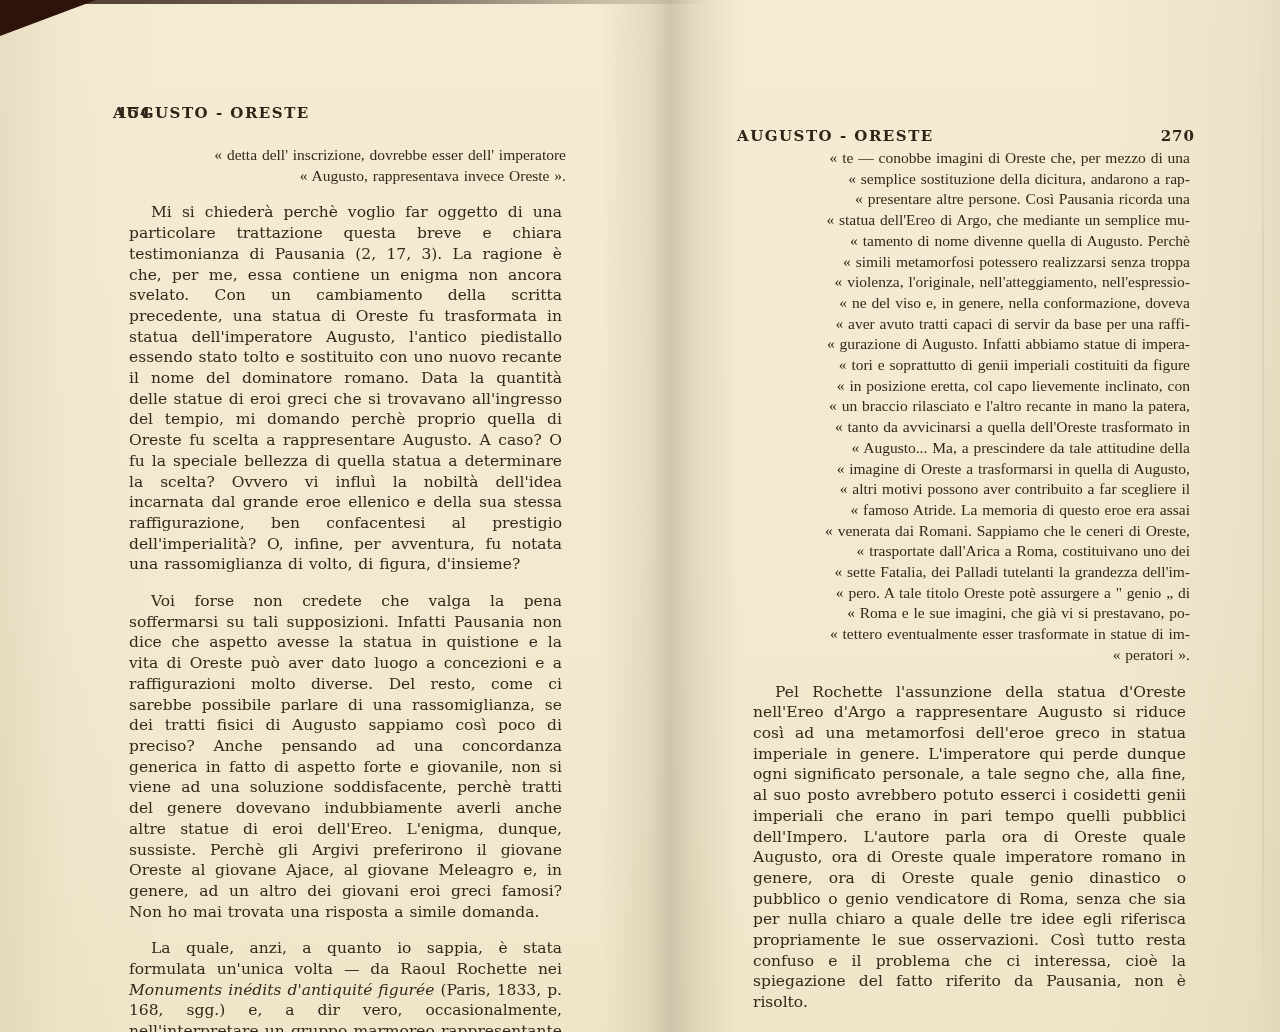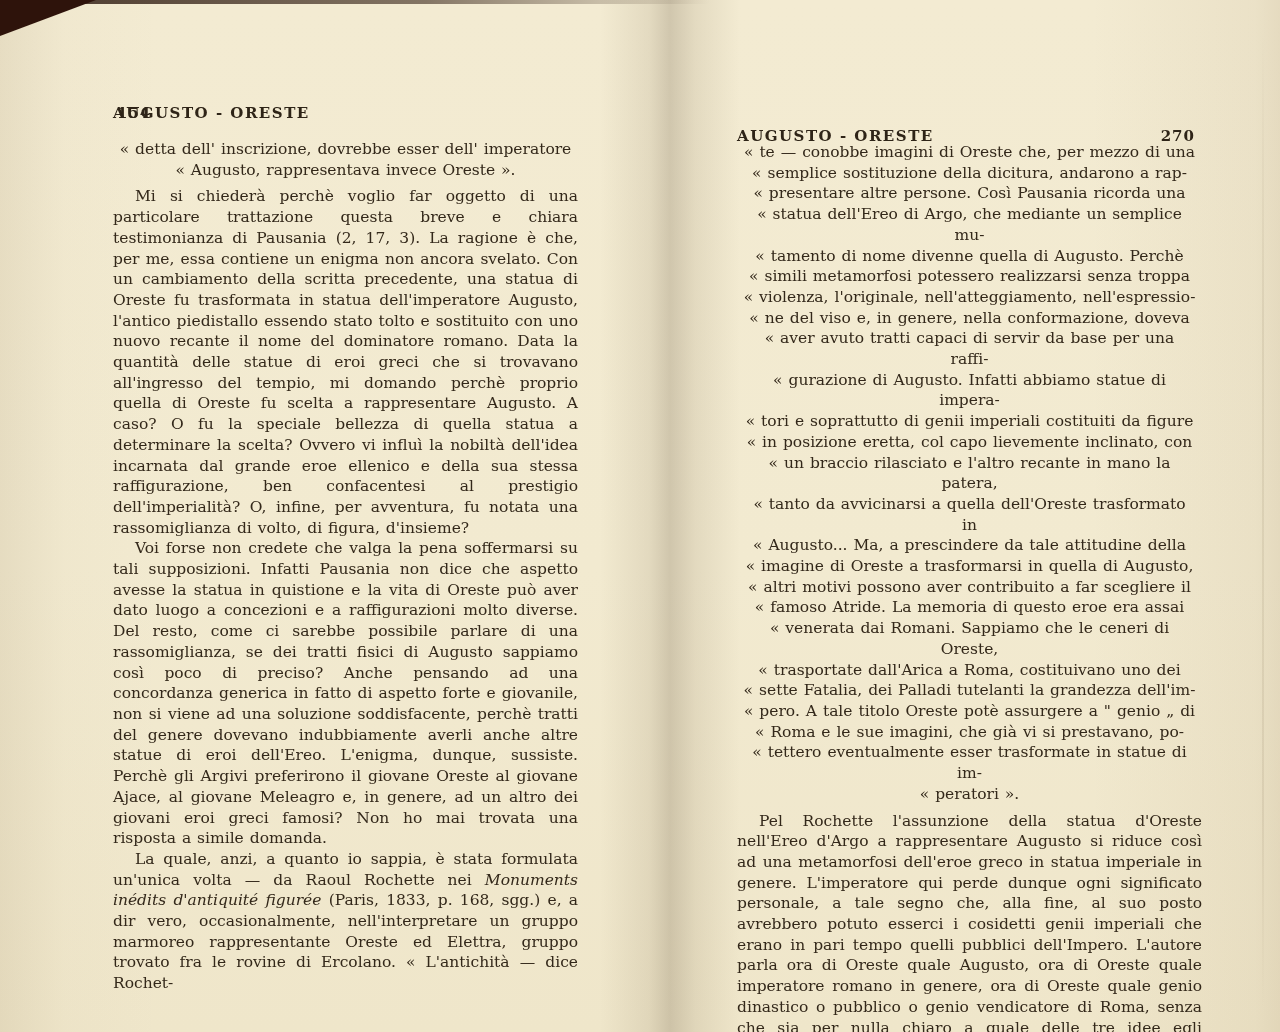--- a/index.html
+++ b/index.html
@@ -84,26 +84,27 @@
     width: 465px;
     font-size: 15.5px;
     line-height: 20.7px;
     color: #33281a;
     word-spacing: 1px;
   }
   .text-col-left { left: 113px; top: 133px; }
   .text-col-right { left: 737px; top: 136px; }
 
   .quote-block {
-    margin: 6px;
+    margin: 12px;
     white-space: pre-line;
-    text-align: center;
+    text-align: right;
+    font-family: Liberation Serif, serif;
   }
   .para {
-    margin: 0;
+    margin: 16px;
     text-indent: 22px;
     text-align: justify;
   }
   .para .seg { text-indent: 0; }
   .italic { font-style: italic; }
 </style>
 </head>
 <body>
 
 <div class="scan">

